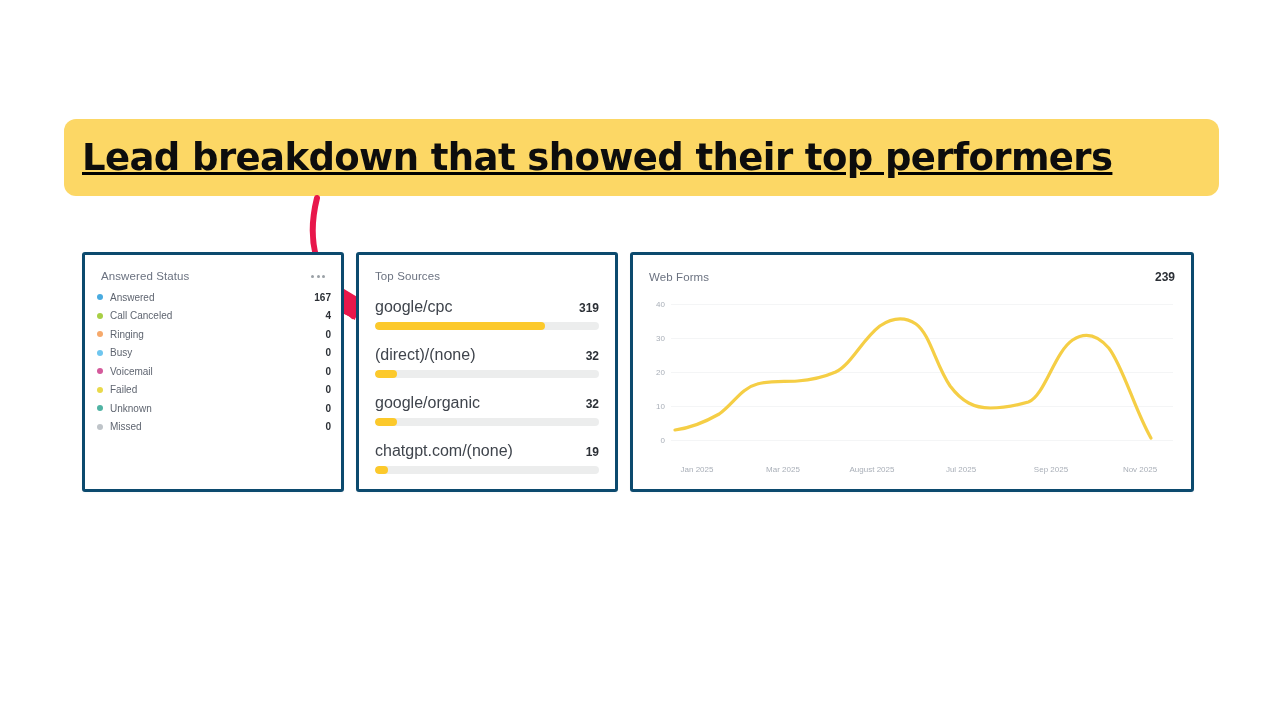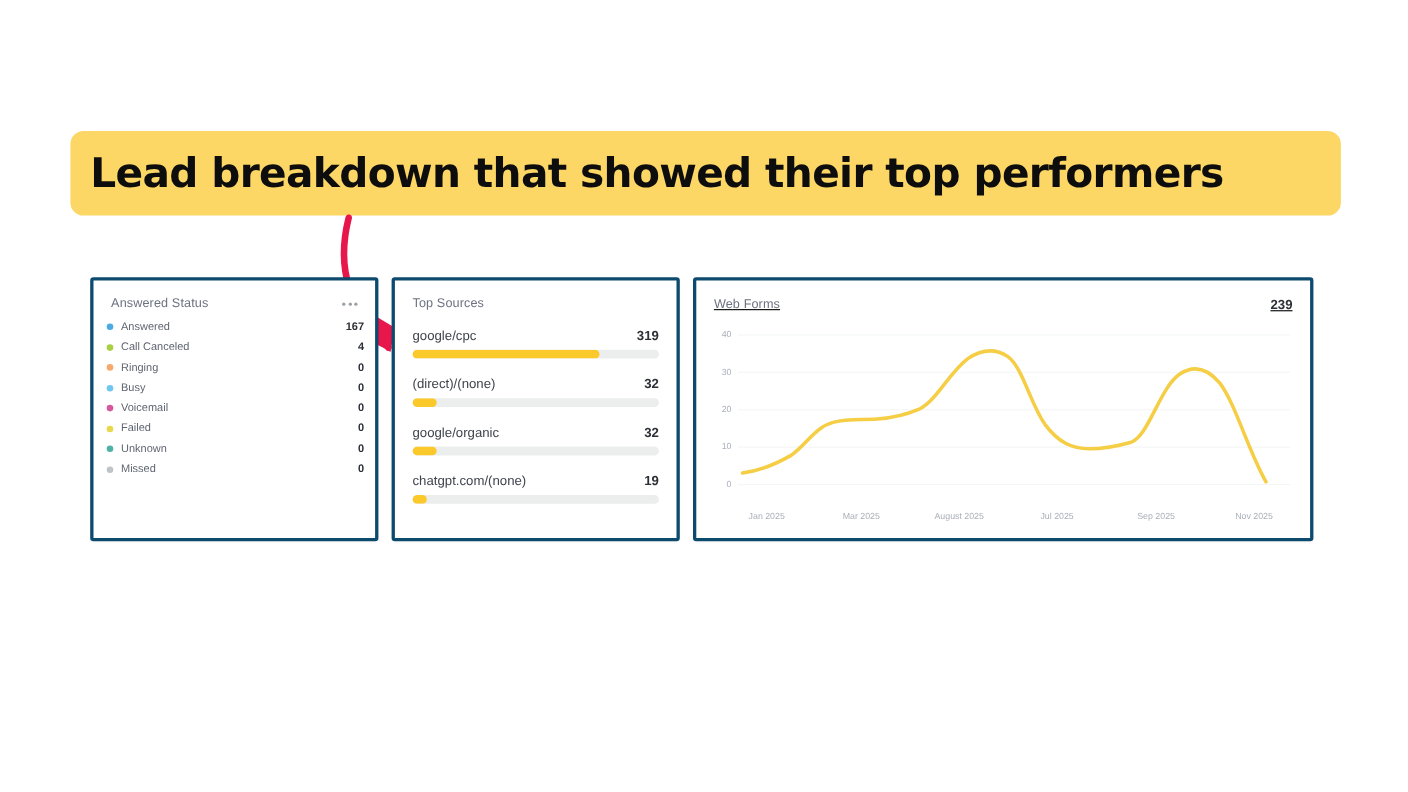--- a/index.html
+++ b/index.html
@@ -22,20 +22,21 @@
     left: 64px;
     top: 119px;
     width: 1155px;
     height: 77px;
     background: #FCD765;
     border-radius: 12px;
     display: flex;
     align-items: center;
     box-sizing: border-box;
     padding: 0 18px;
+    text-decoration: underline;
   }
   .banner-text {
     font-size: 37px;
     font-weight: bold;
     color: #0d0d0d;
     letter-spacing: -0.6px;
     white-space: nowrap;
     font-family: "DejaVu Sans", sans-serif;
   }
 
@@ -62,21 +63,21 @@
   .card {
     background: #ffffff;
     border: 3px solid #0c4a6e;
     border-radius: 3px;
     box-sizing: border-box;
     position: relative;
     box-shadow: 0 1px 2px rgba(0,0,0,0.03);
   }
   .card-answered { width: 262px; }
   .card-sources  { width: 262px; }
-  .card-forms    { flex: 1; text-decoration: underline; }
+  .card-forms    { flex: 1; }
 
   .card-head {
     display: flex;
     align-items: center;
     justify-content: space-between;
     padding: 15px 16px 0 16px;
   }
   .card-title {
     font-size: 11.5px;
     color: #6b7280;
@@ -165,21 +166,21 @@
   
   .sources-body { padding: 16px 16px 0 16px; }
   .source-item { margin-bottom: 16px; }
   .source-top {
     display: flex;
     justify-content: space-between;
     align-items: baseline;
     margin-bottom: 6px;
   }
   .source-name {
-    font-size: 12px;
+    font-size: 16px;
     color: #3f444c;
   }
   .source-count {
     font-size: 12px;
     font-weight: bold;
     color: #2c3036;
   }
   .bar-track {
     height: 8px;
     background: #eceded;

